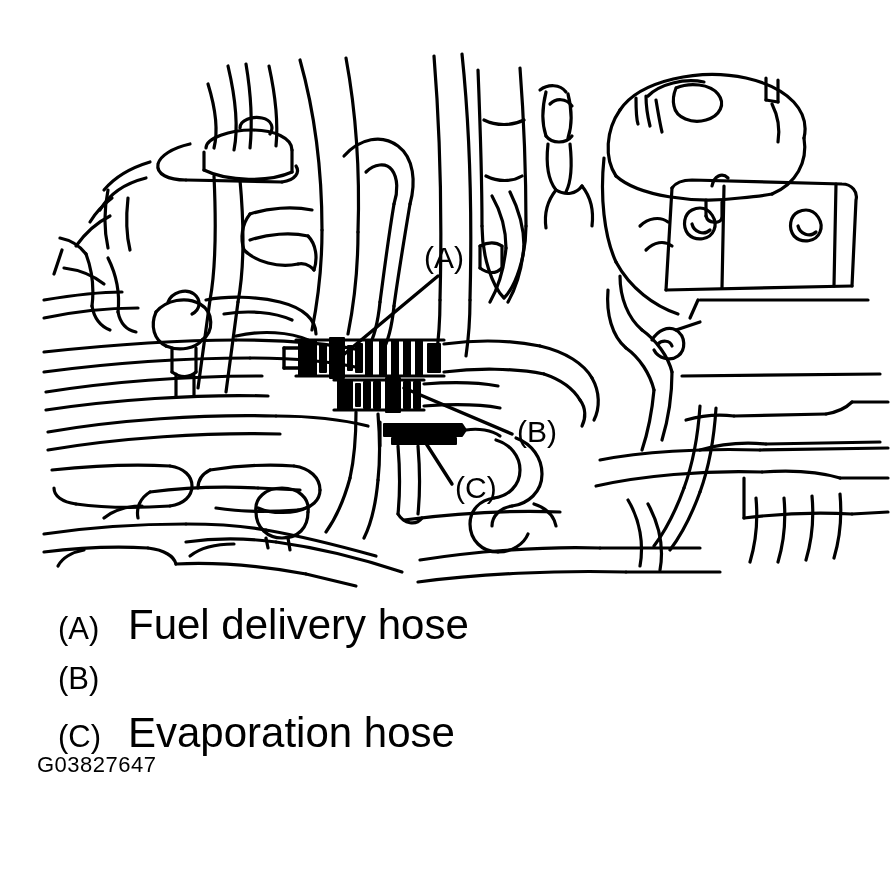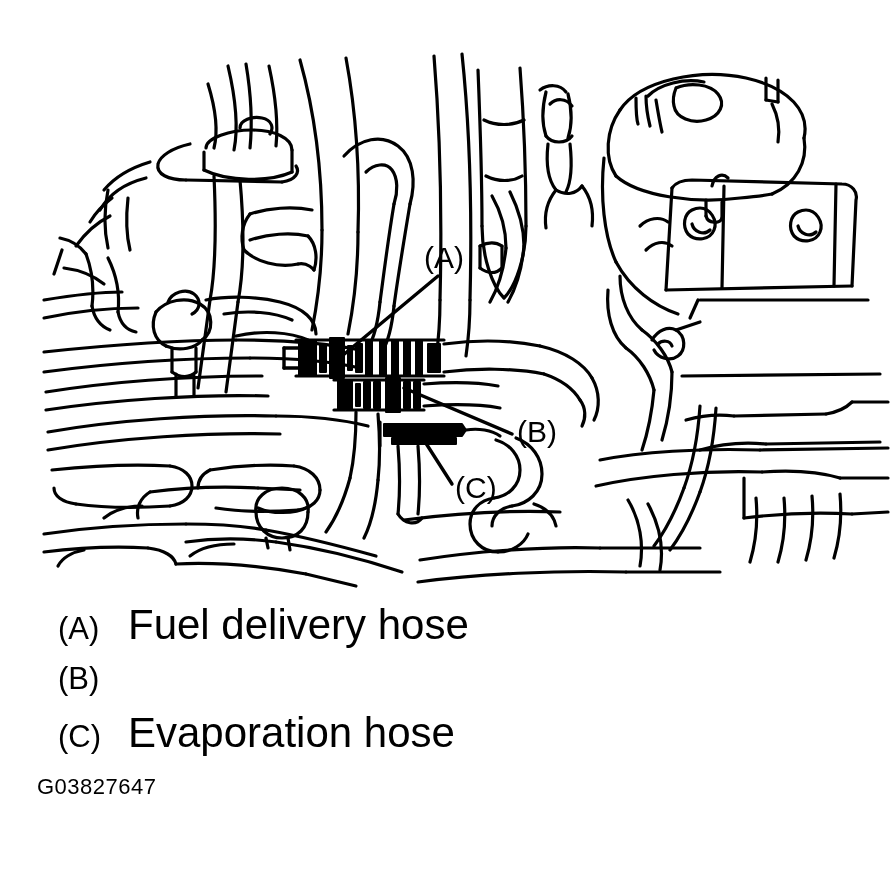--- a/index.html
+++ b/index.html
@@ -51,21 +51,21 @@
   }
   .legend-text {
     font-size: 42px;
     line-height: 54px;
     padding-left: 6px;
     margin-left: 34px;
   }
   .fig-code {
     position: absolute;
     left: 37px;
-    top: 774px;
+    top: 752px;
     font-size: 22px;
     letter-spacing: 0.5px;
   }
   svg text.calloutlbl {
     font-family: "Liberation Sans", sans-serif;
     font-size: 30px;
     fill: #000000;
   }
 </style>
 </head>

